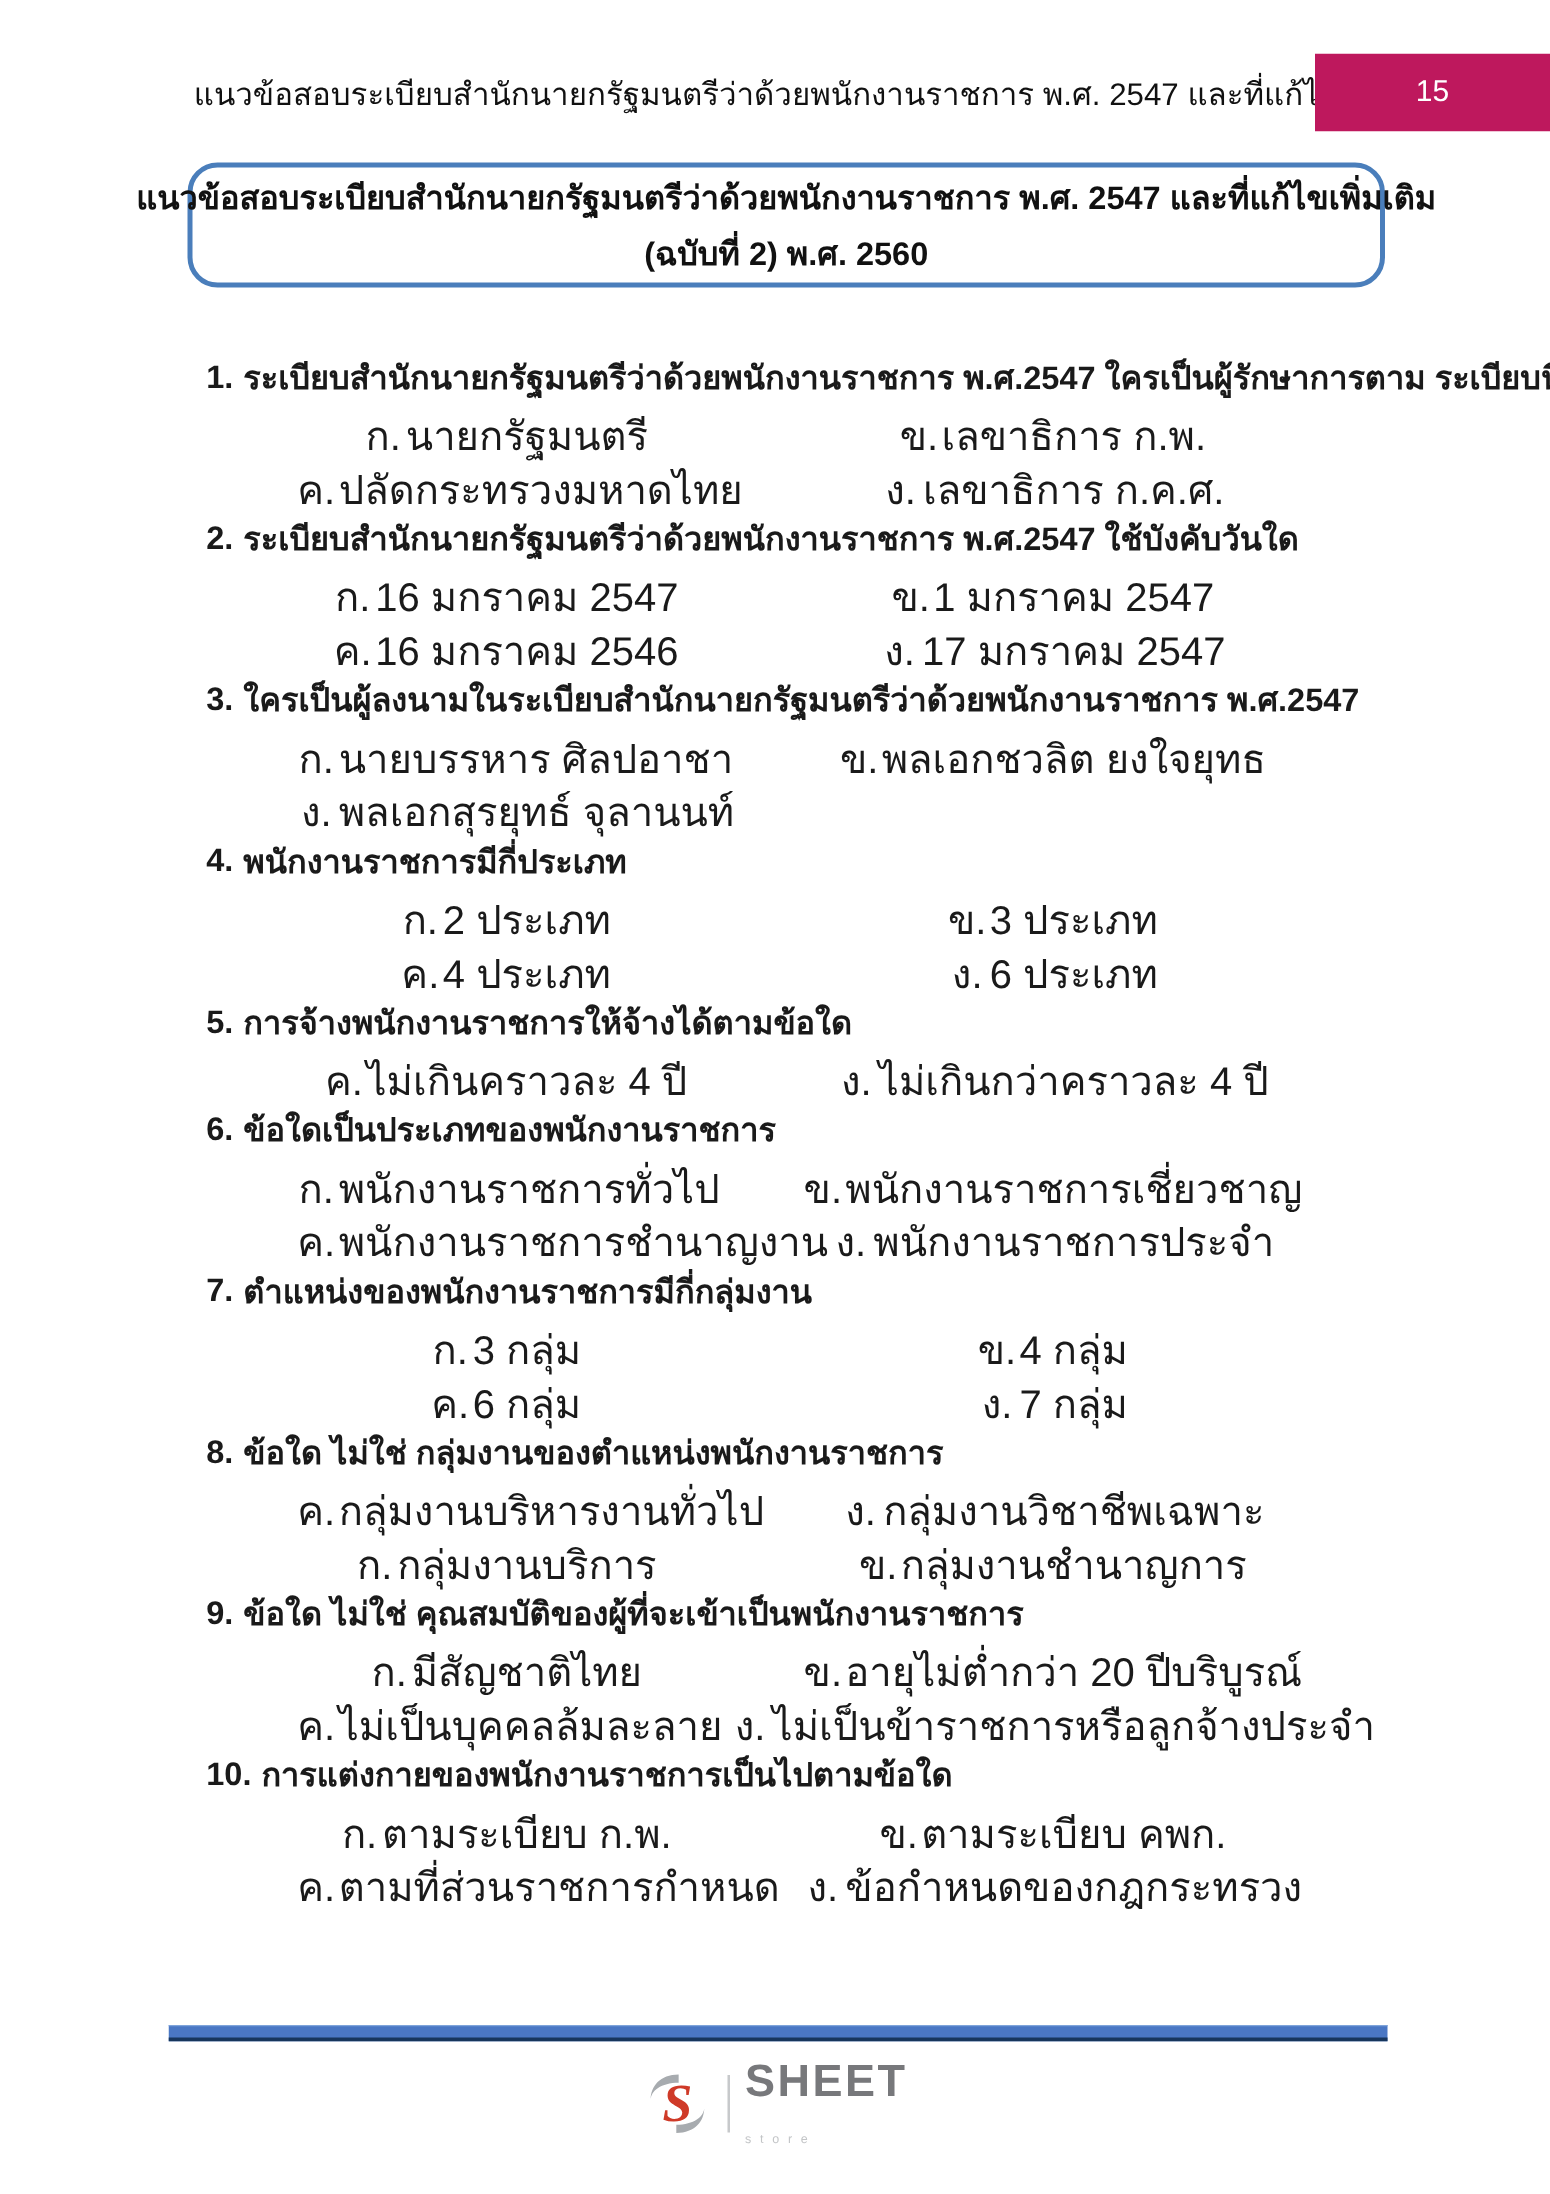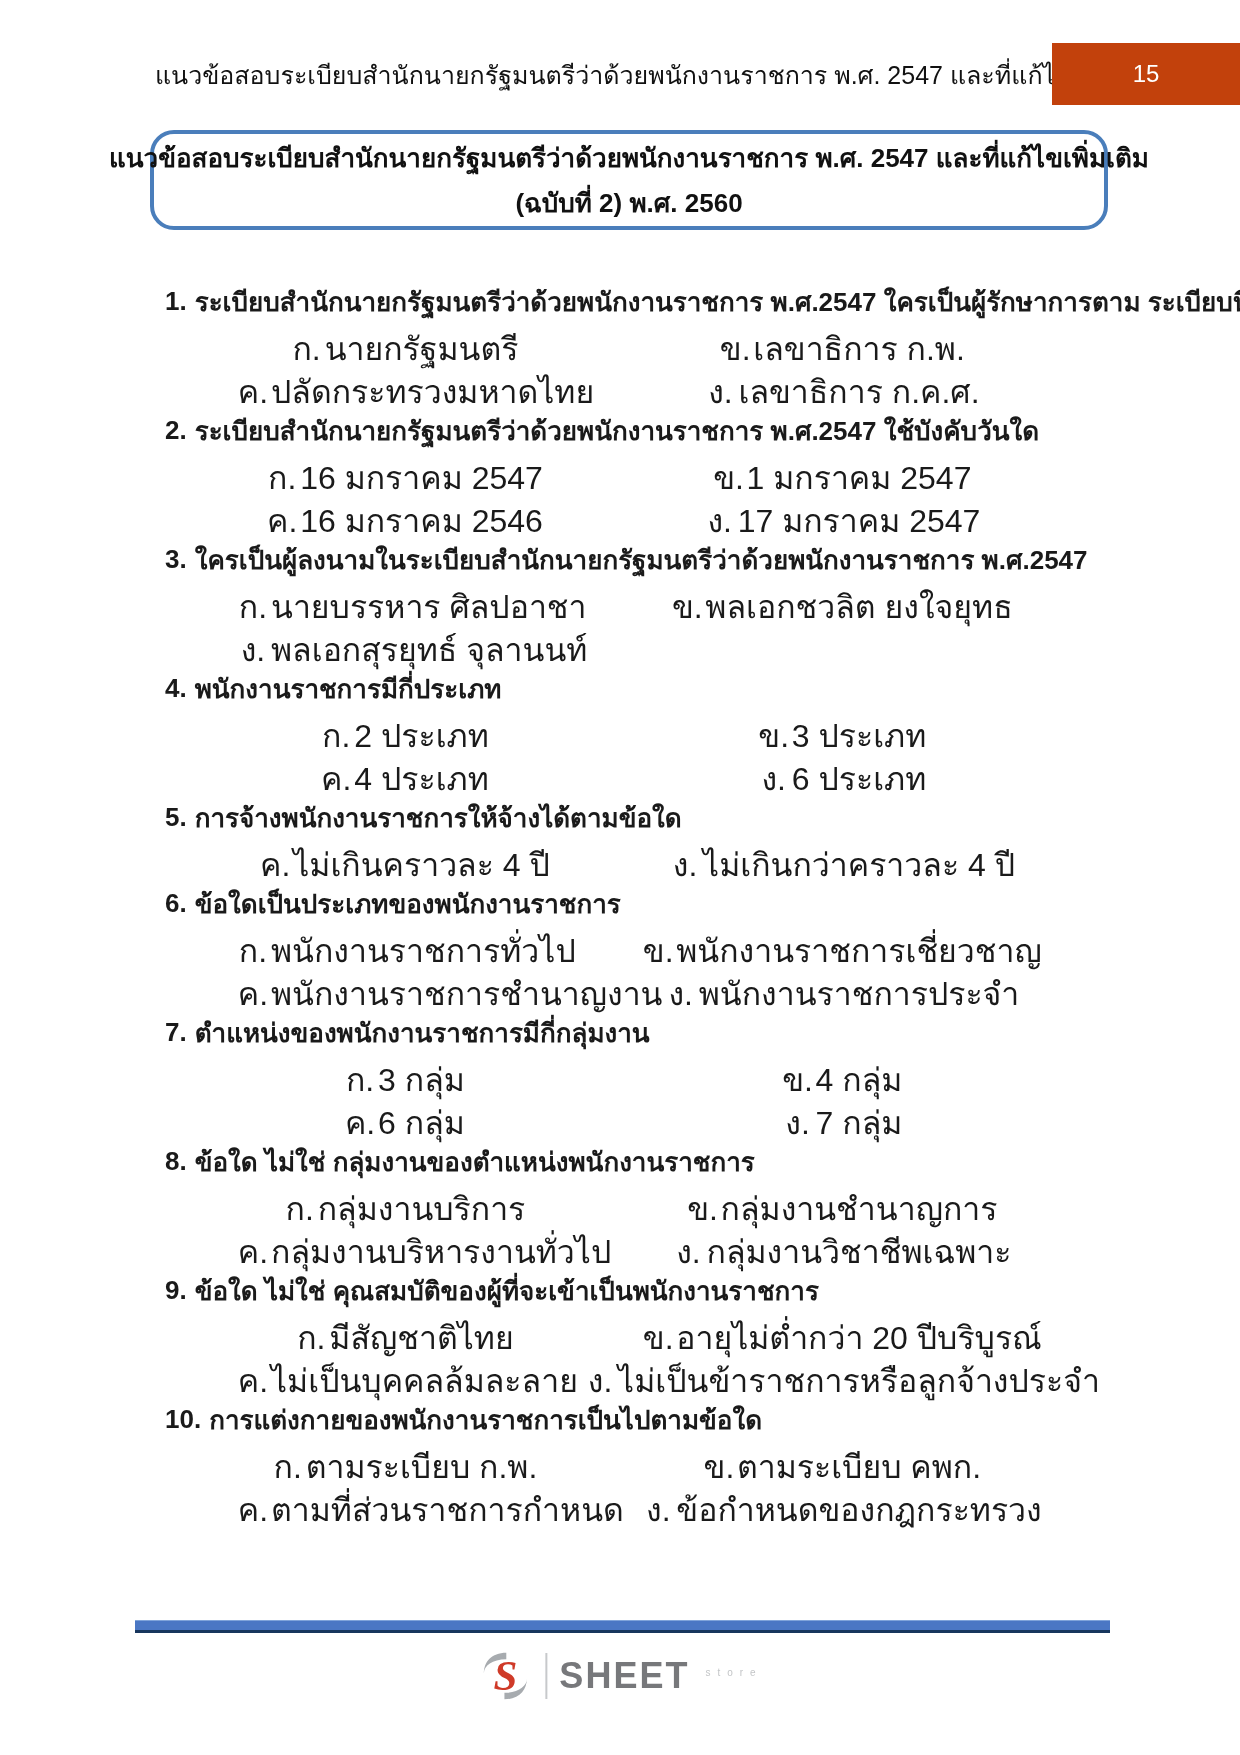--- a/index.html
+++ b/index.html
@@ -14,21 +14,21 @@
   }
 
   
   .header-text {
     position:absolute; top:55px; left:155px; width:860px;
     text-align:center; font-size:25px; color:#111;
     white-space:nowrap;
   }
   .page-num-box {
     position:absolute; top:43px; right:0; width:188px; height:62px;
-    background:#c2410c; color:#ffffff;
+    background:#be185d; color:#ffffff;
     display:flex; align-items:center; justify-content:center;
     font-size:24px;
   }
 
   
   .title-box {
     position:absolute; top:130px; left:150px; width:958px; height:100px;
     border:4px solid #4a7ebb; border-radius:24px; background:#ffffff;
     display:flex; flex-direction:column; align-items:center; justify-content:center;
     gap:4px; text-align:center;
@@ -54,21 +54,21 @@
     position:absolute; top:1620px; left:135px; width:975px; height:13px;
     background:#4a77c4;
     border-top:1px solid #7fa4da;
     border-bottom:3px solid #17365d;
   }
   .footer-logo {
     position:absolute; top:1648px; left:50%; transform:translateX(-50%);
     display:flex; align-items:center; gap:12px;
   }
   .logo-divider { width:2px; height:46px; background:#c7c9cb; }
-  .logo-text-col { display:flex; flex-direction:row;gap:16px; }
+  .logo-text-col { display:flex; flex-direction:column;gap:16px; }
   .logo-brand { font-size:36px; font-weight:bold; color:#77787b; letter-spacing:2px; line-height:34px; }
   .logo-sub { font-size:10px; color:#c3c5c7; letter-spacing:7px; margin-top:8px; }
 </style>
 </head>
 <body>
 
 <div class="page">
 
   <div class="header-text">แนวข้อสอบระเบียบสำนักนายกรัฐมนตรีว่าด้วยพนักงานราชการ พ.ศ. 2547 และที่แก้ไข</div>
   <div class="page-num-box">
@@ -231,32 +231,32 @@
       </div>
     </div>
 
     <div class="question">
       <div class="line q-heading">
         <span class="q-num">8.</span>
         <span class="q-text">ข้อใด ไม่ใช่ กลุ่มงานของตำแหน่งพนักงานราชการ</span>
       </div>
       <div class="opt-grid line">
         <div class="opt">
+          <span class="opt-label">ค.</span><span class="opt-text">กลุ่มงานบริหารงานทั่วไป</span>
+        </div>
+        <div class="opt">
+          <span class="opt-label">ง.</span><span class="opt-text">กลุ่มงานวิชาชีพเฉพาะ</span>
+        </div>
+      </div>
+      <div class="opt-grid line">
+        <div class="opt">
           <span class="opt-label">ก.</span><span class="opt-text">กลุ่มงานบริการ</span>
         </div>
         <div class="opt">
           <span class="opt-label">ข.</span><span class="opt-text">กลุ่มงานชำนาญการ</span>
-        </div>
-      </div>
-      <div class="opt-grid line">
-        <div class="opt">
-          <span class="opt-label">ค.</span><span class="opt-text">กลุ่มงานบริหารงานทั่วไป</span>
-        </div>
-        <div class="opt">
-          <span class="opt-label">ง.</span><span class="opt-text">กลุ่มงานวิชาชีพเฉพาะ</span>
         </div>
       </div>
     </div>
 
     <div class="question">
       <div class="line q-heading">
         <span class="q-num">9.</span>
         <span class="q-text">ข้อใด ไม่ใช่ คุณสมบัติของผู้ที่จะเข้าเป็นพนักงานราชการ</span>
       </div>
       <div class="opt-grid line">

